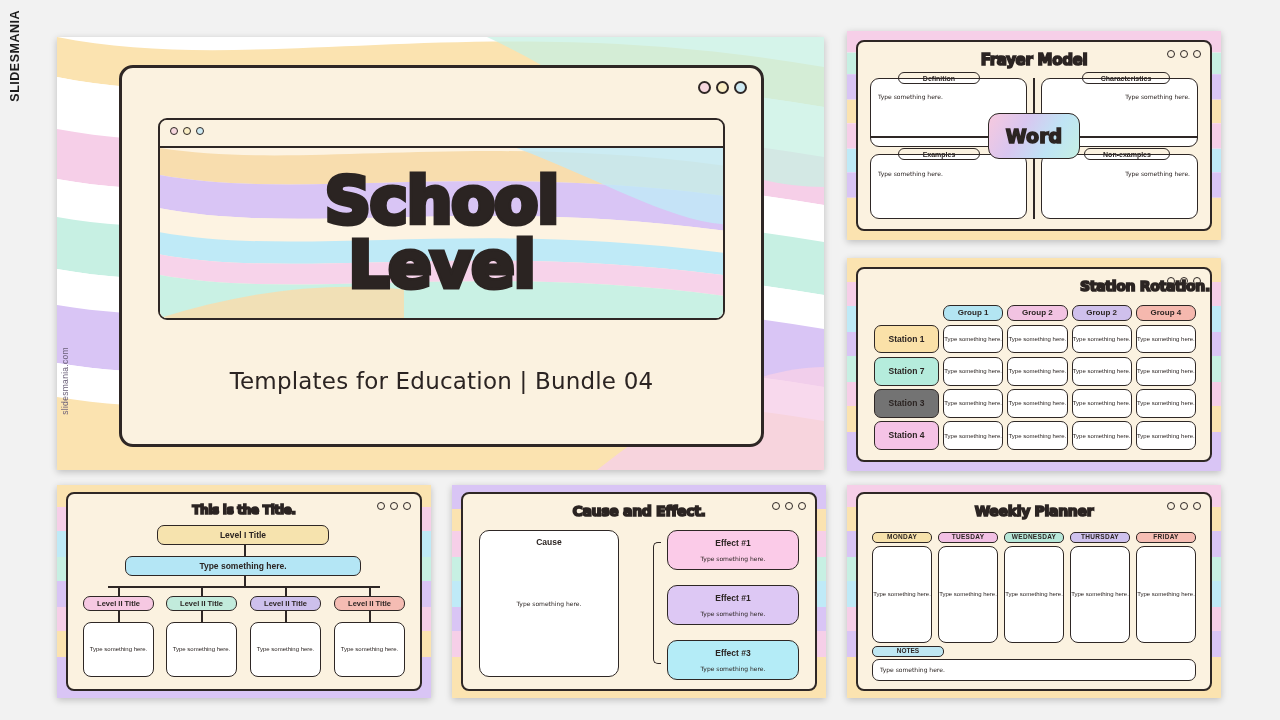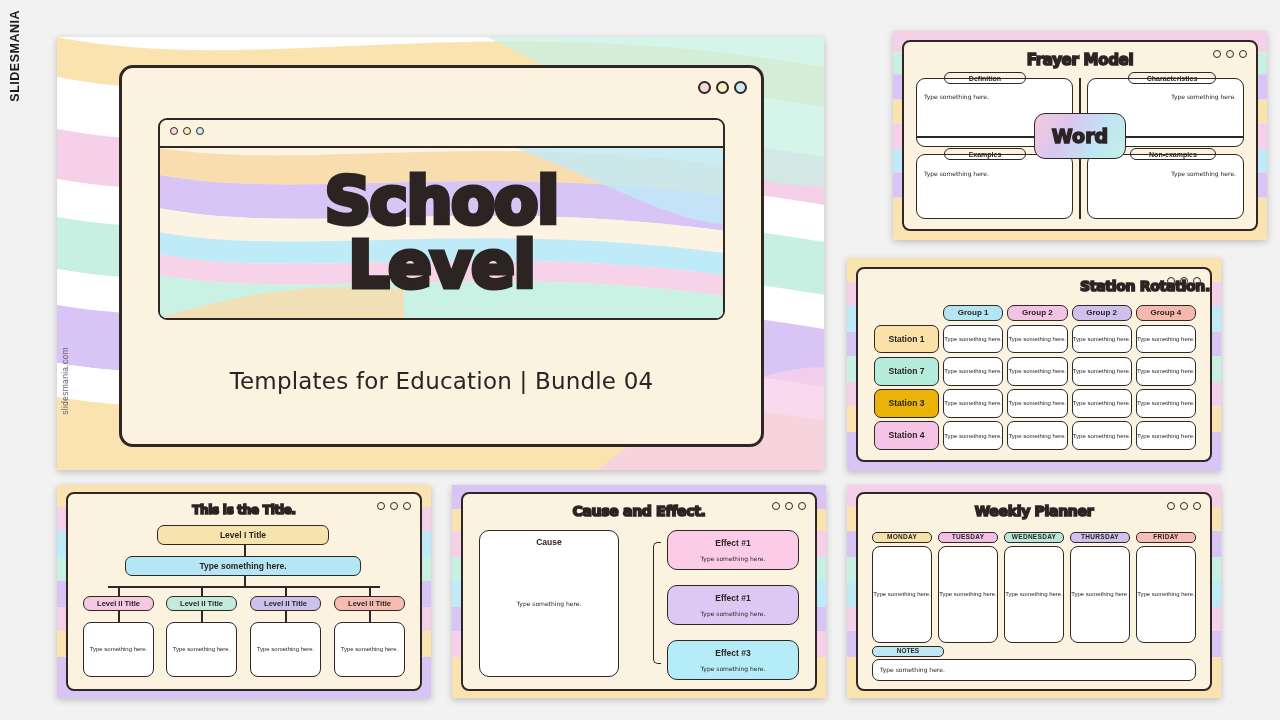--- a/index.html
+++ b/index.html
@@ -102,21 +102,21 @@
     align-items:center; justify-content:center; line-height:1;
   }
   .wbox {
     background:#ffffff; border:1.3px solid #2e2725; border-radius:8px;
     display:flex; align-items:center; justify-content:center; text-align:center;
     color:#2b2422; font-family:"Liberation Sans", sans-serif;
   }
   .ph { font-size:6px; color:#2b2422; line-height:1.35; }
 
   
-  #frayer { left:847px; top:31px; width:374px; height:209px;margin-left:46px; }
+  #frayer { left:847px; top:31px; width:374px; height:209px; }
   #frayer .board { top:9px; bottom:9px; }
   .fr-quad { position:absolute; background:#fff; border:1.6px solid #2e2725; border-radius:9px; }
   .fr-label { position:absolute; height:12px; font-size:7px; padding:0 8px; z-index:3; }
   .fr-word {
     position:absolute; left:50%; top:50%; transform:translate(-50%,-50%);
     width:92px; height:46px; border:1.8px solid #2e2725; border-radius:11px;
     background: linear-gradient(120deg,#f7c9de 0%,#d9c6f0 35%,#bfe4f5 68%,#c6f0e4 100%);
     display:flex; align-items:center; justify-content:center; z-index:4;
     font-family:"DejaVu Sans", sans-serif; font-weight:700; font-size:19px;
     color:#2b2422; -webkit-text-stroke:1.5px #2b2422; paint-order:stroke fill;
@@ -343,21 +343,21 @@
               <span class="ph">Type something here.</span>
             </div>
           <div class="wbox st-cell">
               <span class="ph">Type something here.</span>
             </div>
           <div class="wbox st-cell">
               <span class="ph">Type something here.</span>
             </div>
         </div>
         <div class="st-row">
-          <div class="pill st-label" style="background:#eab308">Station 3</div>
+          <div class="pill st-label" style="background:#737373">Station 3</div>
           <div class="wbox st-cell">
               <span class="ph">Type something here.</span>
             </div>
           <div class="wbox st-cell">
               <span class="ph">Type something here.</span>
             </div>
           <div class="wbox st-cell">
               <span class="ph">Type something here.</span>
             </div>
           <div class="wbox st-cell">

